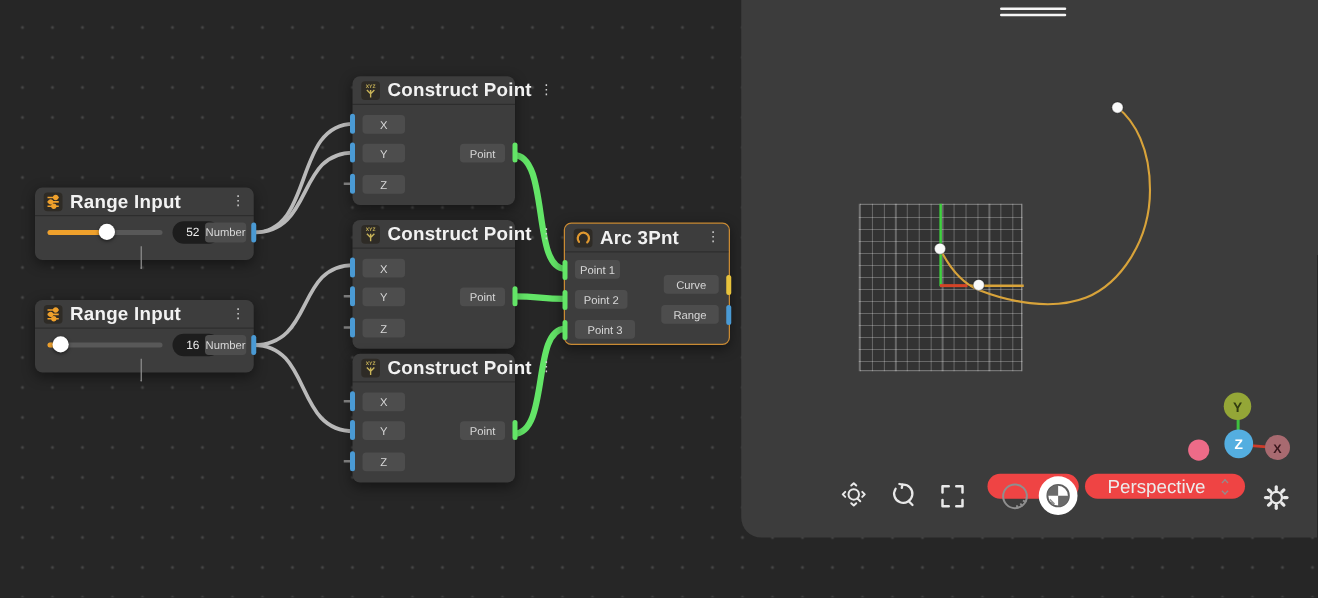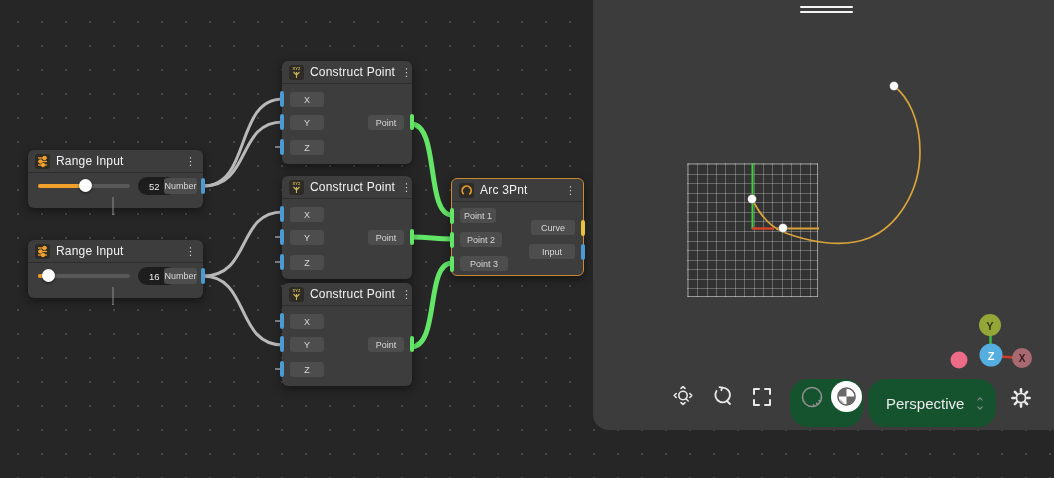--- a/index.html
+++ b/index.html
@@ -9,21 +9,21 @@
     background-image:radial-gradient(circle,#464646 1px,transparent 1.4px);
     background-size:24px 24px;background-position:6px 10px;}
   svg{display:block}
   
   .node{position:absolute;background:#3d3d3d;border-radius:6px;z-index:2;
         box-shadow:0 3px 10px rgba(0,0,0,.45);}
   .node-header{display:flex;align-items:center;gap:6px;height:23px;padding:0 7px;
         border-bottom:1px solid rgba(0,0,0,.25);}
   .node-icon{width:15px;height:15px;border-radius:3px;background:#2e2b26;
         display:flex;align-items:center;justify-content:center;flex:0 0 auto;}
-  .node-title{font-size:12px;font-weight:normal;color:#f2f2f2;letter-spacing:.2px;white-space:nowrap;}
+  .node-title{font-size:15px;font-weight:bold;color:#f2f2f2;letter-spacing:.2px;white-space:nowrap;}
   .kebab{margin-left:auto;color:#cfcfcf;font-size:11px;line-height:1;cursor:pointer;}
   .pill-btn{position:absolute;background:#4d4d4d;border-radius:3px;color:#d8d8d8;
         font-size:9px;display:flex;align-items:center;justify-content:center;}
   .port{position:absolute;width:4px;height:16px;border-radius:2px;z-index:3;}
   .port.blue{background:#4a9ad4}.port.green{background:#63e567}
   .port.yellow{background:#e8c33c}
   .stub{position:absolute;width:5px;height:2px;background:#7a7a7a;z-index:1;}
   
   .slider-track{position:absolute;height:4px;border-radius:2px;background:#585858;}
   .slider-fill{position:absolute;height:4px;border-radius:2px;background:#f0a12c;}
@@ -44,21 +44,21 @@
   .drag-handle{position:absolute;left:207px;top:6px;width:53px;cursor:grab;}
   .drag-handle i{display:block;height:2px;border-radius:2px;background:#f5f5f5;margin-bottom:3px;}
   #grid3d{position:absolute;left:94px;top:163px;width:131px;height:134px;
         background-color:rgba(22,22,22,.25);
         background-image:
           repeating-linear-gradient(to right,rgba(255,255,255,.26) 0 1px,transparent 1px 9.36px),
           repeating-linear-gradient(to bottom,rgba(255,255,255,.26) 0 1px,transparent 1px 9.57px);
         border:1px solid rgba(255,255,255,.32);}
   
   .tb-icon{position:absolute;width:24px;height:24px;cursor:pointer;}
-  .pill{position:absolute;height:48px;border-radius:18px;background:#14532d;text-align:center;}
+  .pill{position:absolute;height:20px;border-radius:18px;background:#ef4444;text-align:center;}
   #shade-toggle{left:197px;top:379px;width:73px;}
   .wire-mode{position:absolute;left:10px;top:6px;width:24px;height:24px;cursor:pointer;}
   .shaded-mode{position:absolute;left:41px;top:2px;width:31px;height:31px;border-radius:50%;
         background:#fff;display:flex;align-items:center;justify-content:center;cursor:pointer;}
   #persp{left:275px;top:379px;width:128px;display:flex;align-items:center;cursor:pointer;}
   #persp .lbl{color:#ececec;font-size:15px;padding-left:18px;}
   #persp .dd{margin-left:auto;margin-right:14px;display:flex;flex-direction:column;gap:3px;}
   #persp .chev{border-color:#8f8f8f;}
 </style>
 </head>
@@ -248,21 +248,21 @@
     <div class="pill-btn" style="left:8px;top:53px;width:42px;height:15px;">
         <span>Point 2</span>
       </div>
     <div class="pill-btn" style="left:8px;top:77px;width:48px;height:15px;">
         <span>Point 3</span>
       </div>
     <div class="pill-btn" style="right:8px;top:41px;width:44px;height:15px;">
         <span>Curve</span>
       </div>
     <div class="pill-btn" style="right:8px;top:65px;width:46px;height:15px;">
-        <span>Input</span>
+        <span>Range</span>
       </div>
     <span class="port green" style="left:-2px;top:29px;"></span>
     <span class="port green" style="left:-2px;top:53px;"></span>
     <span class="port green" style="left:-2px;top:77px;"></span>
     <span class="port yellow" style="right:-2px;top:41px;"></span>
     <span class="port blue" style="right:-2px;top:65px;"></span>
   </div>
 
   <div id="panel">
     <div class="drag-handle">

